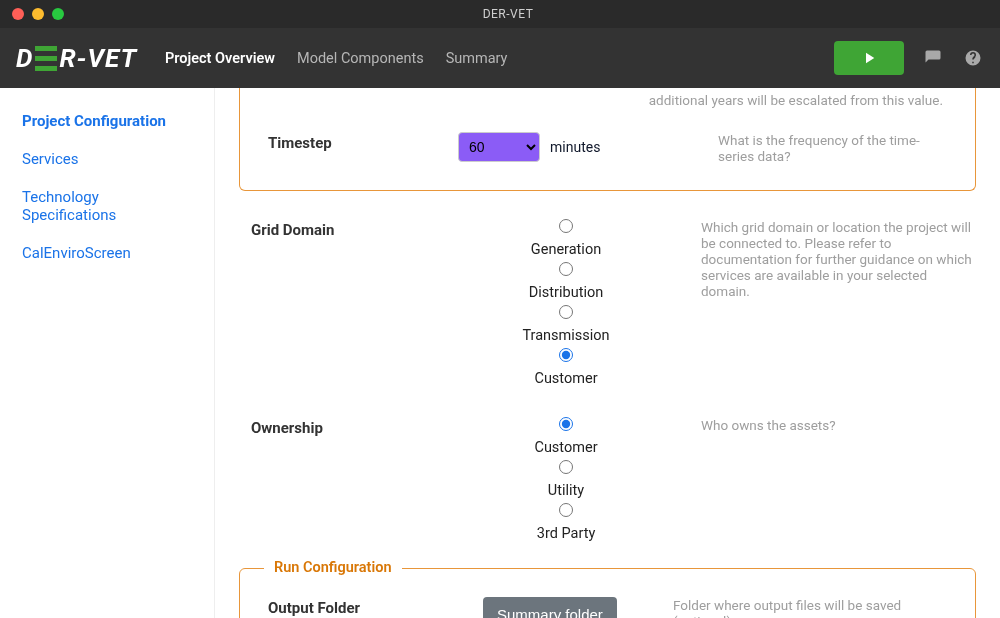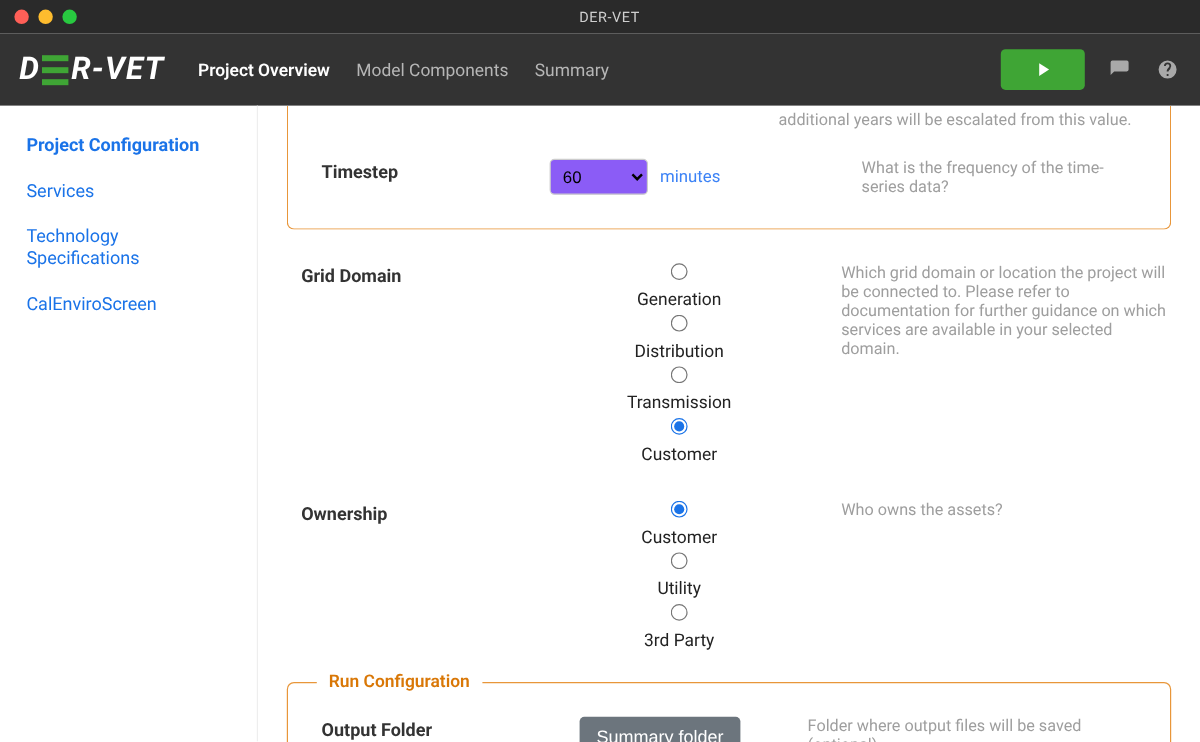--- a/index.html
+++ b/index.html
@@ -30,21 +30,21 @@
   .sidebar { width:215px; border-right:1px solid #eee; padding:24px 18px 0 22px; }
   .sidebar a { display:block; font-size:15px; color:#1a73e8; margin-bottom:20px; cursor:pointer; text-decoration:none; }
   .sidebar a.active { font-weight:700; }
   .main { flex:1; overflow-y:auto; padding:0 24px 40px 24px; }
   
   .row { display:flex; align-items:flex-start; padding:8px 0; }
   .row .label { width:190px; font-size:15px; font-weight:700; color:#333; padding-top:2px; }
   .row .control { width:250px; display:flex; align-items:center; }
   .row .help { flex:1; font-size:13.5px; color:#9e9e9e; padding-left:10px; }
   select.timestep { width:82px; height:30px; border:1px solid #ccc; border-radius:4px; font-size:14px; padding:0 6px; background:#8b5cf6;}
-  .unit { margin-left:10px; color:#3b82f6; font-size:14px;}
+  .unit { margin-left:10px; color:#0f172a; font-size:14px;}
   .radio-list { display:flex; flex-direction:column; gap:4px; width:250px;}
   .radio-list label { font-size:14.5px; display:flex; align-items:center; gap:8px; cursor:pointer;flex-direction:column;}
   .radio-list input { accent-color:#1a73e8; width:14px; height:14px;}
   
   .fieldset { border:1.5px solid #e8963a; border-radius:6px; padding:28px 28px; margin-bottom:20px; position:relative; }
   .fieldset .legend { position:absolute; top:-10px; left:24px; background:#fff; padding:0 10px; color:#d97706; font-size:14.5px; font-weight:600;}
   .fieldset.top { border-top:none; border-top-left-radius:0; border-top-right-radius:0; padding-top:4px; padding-bottom:18px;}
   .partial-help { color:#9e9e9e; font-size:13.5px; text-align:right; margin-bottom:16px; padding-right:4px;}
   .select-folder { background:#6c757d; color:#fff; border:none; padding:9px 14px; font-size:15px; border-radius:4px; cursor:pointer;}
   hr.rule { border:none; border-top:1px solid #d9d9d9; margin:22px 0 24px 0;}

